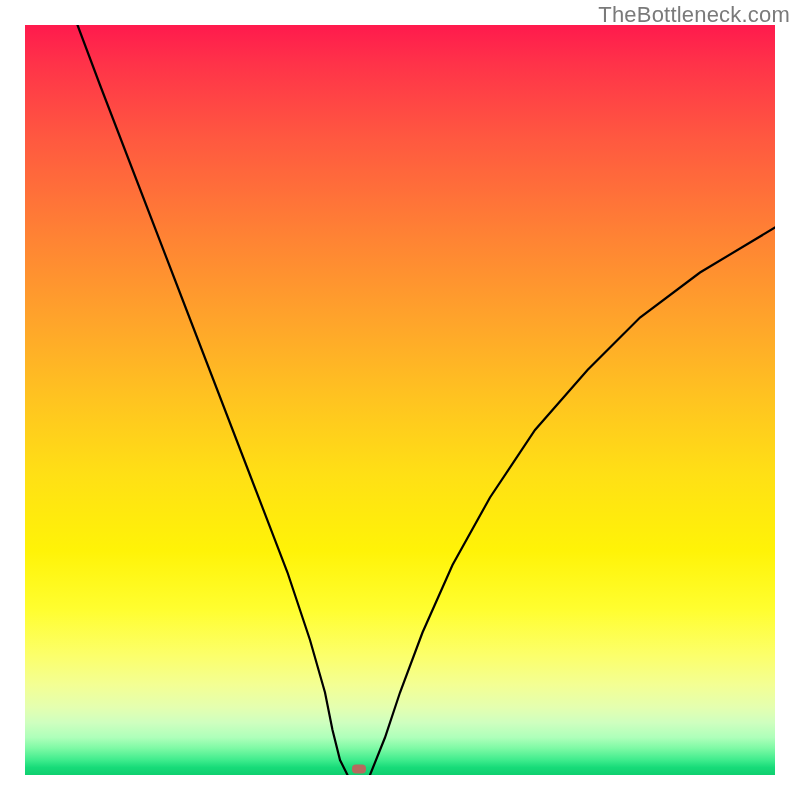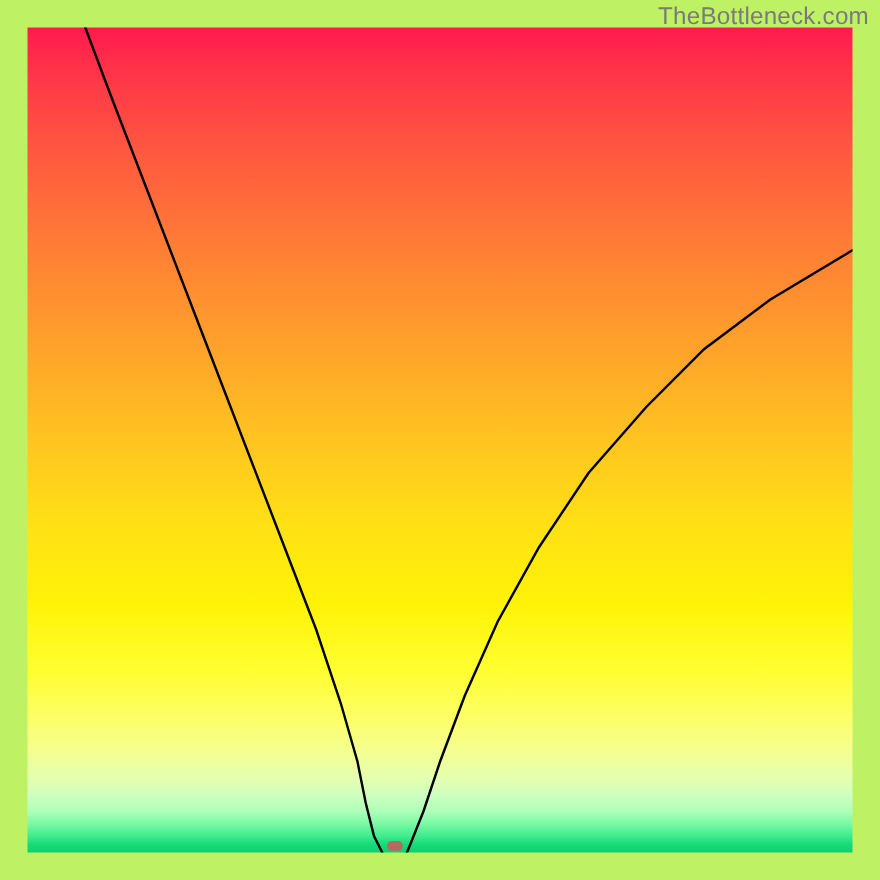--- a/index.html
+++ b/index.html
@@ -8,21 +8,21 @@
     width: 800px;
     height: 800px;
     overflow: hidden;
     background: #000;
     font-family: Arial, Helvetica, sans-serif;
   }
   .frame {
     position: relative;
     width: 800px;
     height: 800px;
-    background: #bef264;
+    background: #ffffff;
   }
   .watermark {
     position: absolute;
     top: 2px;
     right: 10px;
     color: #7a7a7a;
     font-size: 22px;
     font-weight: 500;
     letter-spacing: 0.2px;
     z-index: 10;

